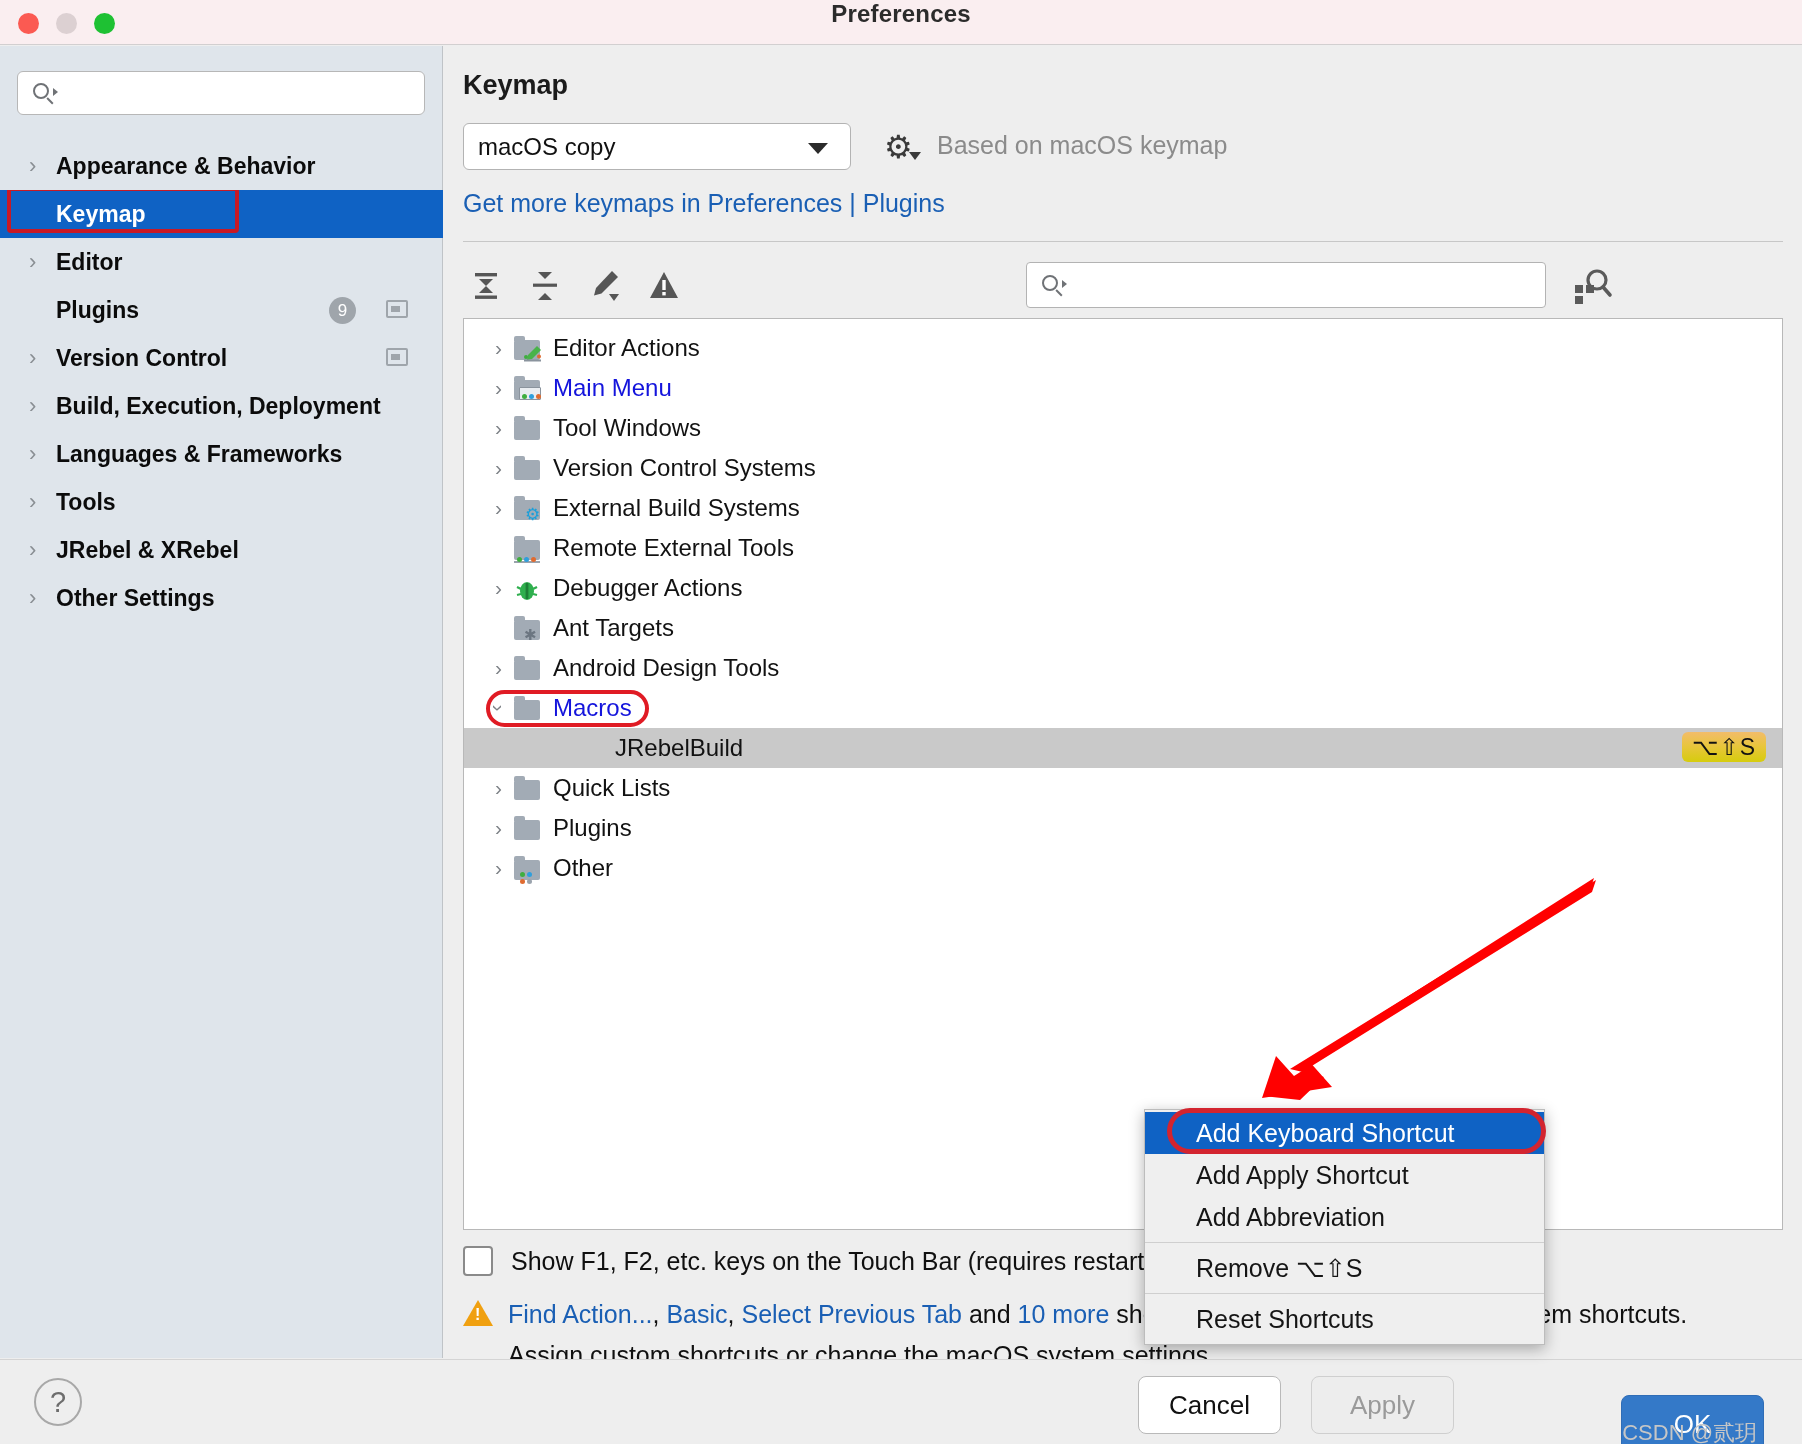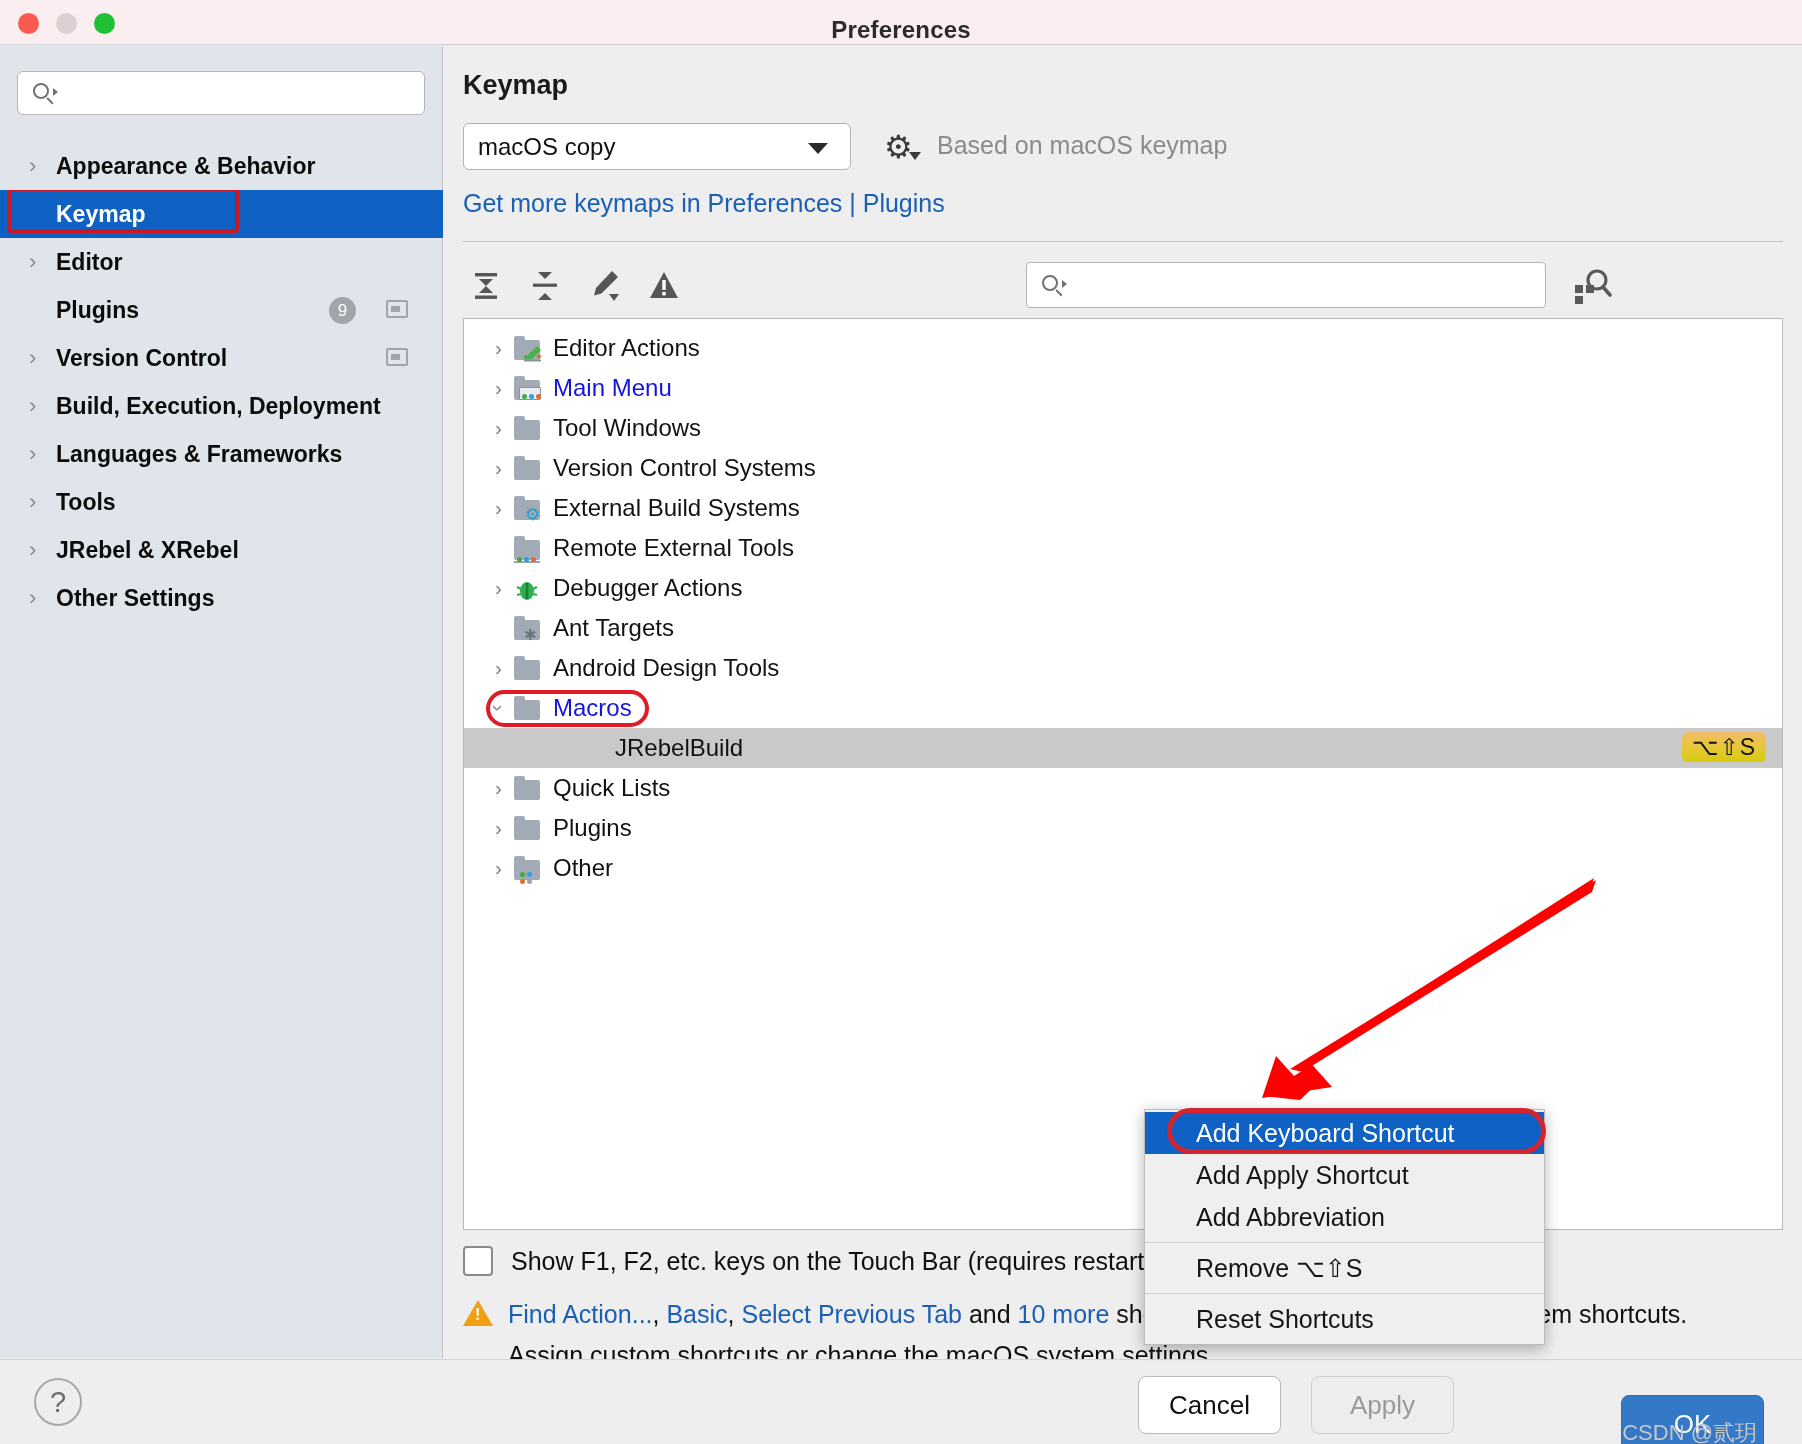--- a/index.html
+++ b/index.html
@@ -10,21 +10,21 @@
     background:#eeeeee;
     overflow:hidden;
     -webkit-font-smoothing:antialiased;
   }
   #window { position:relative; width:1802px; height:1444px; background:#eeeeee; }
 
   
   .titlebar {
     position:absolute; left:0; top:0; width:1802px; height:45px;
     background:#faeef0; border-bottom:1px solid #d2cfd0;
-    display:flex; align-items:flex-end;
+    display:flex; align-items:flex-start;
   }
   .traffic { position:absolute; left:18px; top:13px; display:flex; gap:17px; }
   .dot { width:21px; height:21px; border-radius:50%; }
   .dot.red { background:#fb5a52; }
   .dot.yellow { background:#dcd0d2; }
   .dot.green { background:#1ec133; }
   .title-text {
     width:100%; text-align:center; font-size:24px; font-weight:bold;
     color:#2b2b2b; letter-spacing:.2px;
   }

